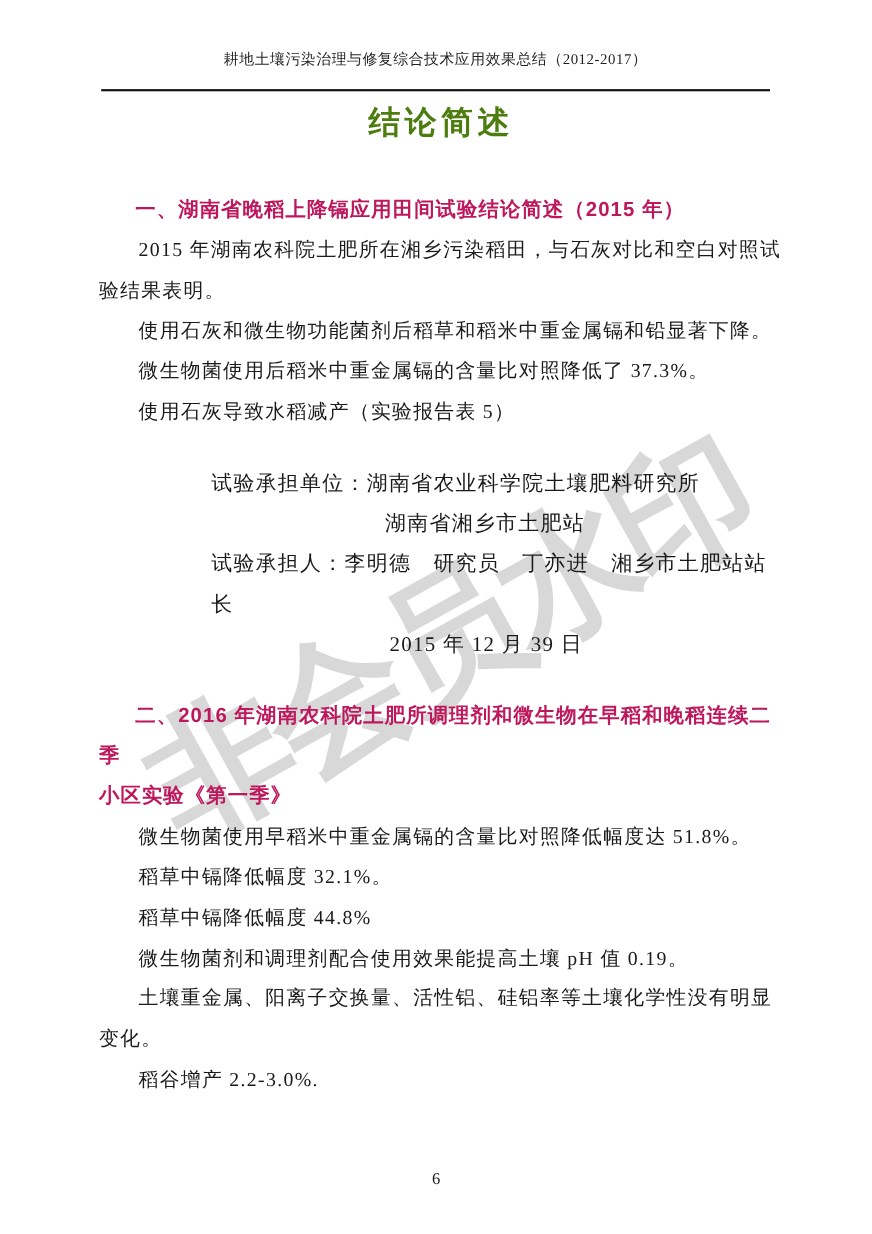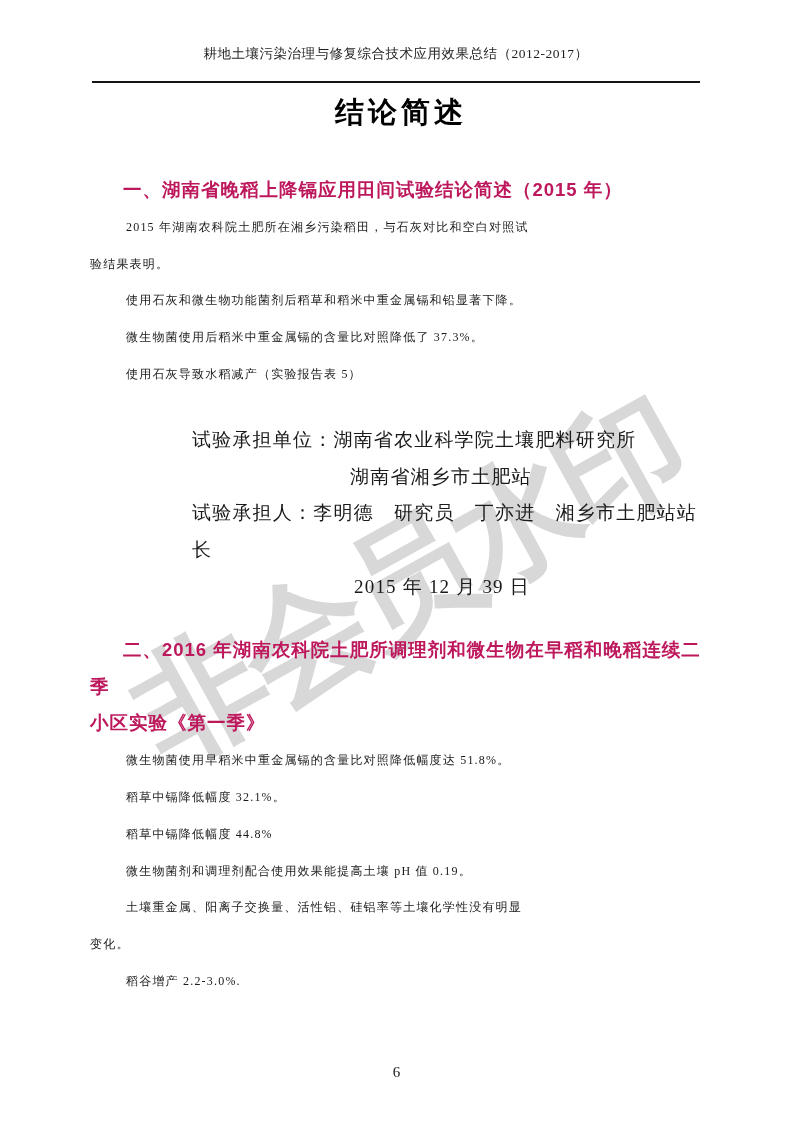--- a/index.html
+++ b/index.html
@@ -55,42 +55,42 @@
     z-index: 1;
   }
   .doc-title {
     margin: 22px 0 0 0;
     font-family: "Liberation Sans", sans-serif;
     font-weight: bold;
     font-size: 29px;
     line-height: 44px;
     letter-spacing: 4px;
     text-align: center;
-    color: #000000;
+    color: #4d7c0f;
   }
   .section-heading {
     margin: 0;
     font-family: "Liberation Sans", sans-serif;
     font-weight: bold;
     font-size: 18.5px;
     line-height: 36.8px;
     letter-spacing: 1px;
     text-indent: 33px;
     white-space: pre-line;
     color: #be185d;
   }
   .section-heading.first {
     margin-top: 38px;
   }
   .section-heading.second {
     margin-top: 26px;
   }
   .content p.body-para {
     margin: 0;
-    font-size: 12px;
+    font-size: 18px;
     line-height: 36.8px;
     letter-spacing: 1.2px;
     text-indent: 36px;
     white-space: pre-line;
   }
   .attribution {
     margin-top: 29px;
   }
   .attribution p {
     margin: 0;

